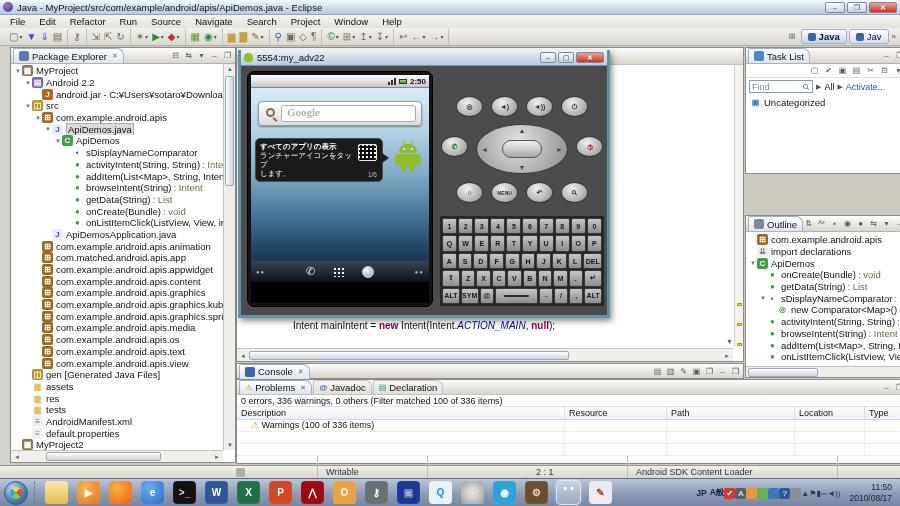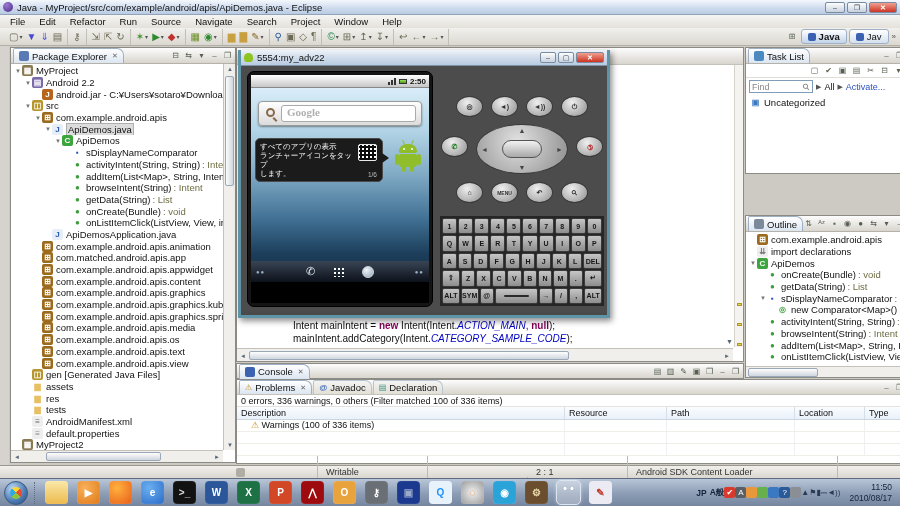--- a/index.html
+++ b/index.html
@@ -500,21 +500,21 @@
     </div>
     <div class="hscroll">
       <span class="sarrow" style="left:0;top:1px;">◄</span>
       <div class="hthumb" style="left:35px;width:115px;"></div>
       <span class="sarrow" style="right:0;top:1px;">►</span>
     </div>
   </div>
 
   <div class="panel" id="editor">
     <div id="edittabs"></div>
-    <div id="code"><div class="cl"><span>Intent mainIntent = </span><span class="kw">new</span><span> Intent(Intent.</span><span class="st">ACTION_MAIN</span><span>, </span><span class="kw">null</span><span>);</span></div><div class="cl"><span>mainIntent.addCategory(Intent.</span><span class="st">CATEGORY_SAMPLE_CODE</span><span>);</span></div></div>
+    <div id="code"><div class="cl"><span>Intent mainIntent = </span><span class="kw">new</span><span> Intent(Intent.</span><span class="st">ACTION_MAIN</span><span>, </span><span class="kw">null</span><span>);</span></div></div>
     <div id="overview">
       <span class="omark" style="top:238px;"></span>
       <span class="omark" style="top:258px;"></span>
       <span class="omark" style="top:278px;"></span>
     </div>
     <span id="edvarrow">▼</span>
     <div id="edhscroll">
       <span class="sarrow" style="left:0;top:2px;">◄</span>
       <div class="hthumb" style="left:12px;width:320px;top:2px;"></div>
       <span class="sarrow" style="right:0;top:2px;">►</span>
@@ -735,21 +735,21 @@
               </span>
             <span class="batt"></span>
             <span>2:50</span>
           </div>
           <div id="wall">
             <div id="gwidget">
               <span id="gmag"><span class="lens"></span></span>
               <span id="gtext">Google</span>
             </div>
             <div id="tooltip">
-              <div style="font-weight:normal;width:95px;">すべてのアプリの表示</div>
+              <div style="font-weight:bold;width:95px;">すべてのアプリの表示</div>
               <div style="width:95px;">ランチャーアイコンをタップ</div>
               <div>します。</div>
               <span id="tt-grid"></span>
               <span id="tt-count">1/6</span>
             </div>
             <div id="robot">
               <div class="rhead">
                   <span class="reye" style="left:4px;"></span>
                   <span class="reye" style="right:4px;"></span>
                 </div>
@@ -909,21 +909,21 @@
       <span class="pin" style="color: rgb(153, 170, 204); background: rgb(27, 58, 143);">▣</span>
       <span class="pin" style="color: rgb(30, 144, 255); background: rgb(232, 242, 250);">Q</span>
       <span class="pin" style="color: rgb(232, 115, 26); background: radial-gradient(rgb(240, 240, 240), rgb(154, 154, 154));">◌</span>
       <span class="pin" style="color: rgb(255, 255, 255); background: rgb(42, 163, 216);">◉</span>
       <span class="pin" style="color: rgb(232, 217, 168); background: rgb(107, 78, 46);">⚙</span>
       <span class="pin active" style="color: rgb(255, 255, 255); background: radial-gradient(circle at 35% 32%, rgb(255, 255, 255) 1.3px, transparent 1.7px), radial-gradient(circle at 65% 32%, rgb(255, 255, 255) 1.3px, transparent 1.7px), rgb(159, 197, 34);"></span>
       <span class="pin" style="color: rgb(192, 57, 43); background: rgb(236, 234, 242);">✎</span>
     </span>
   <div id="tray">
     <span class="traytxt">JP</span>
-    <span id="trayicons" style="display:flex;gap:0;align-items:flex-start;">
+    <span id="trayicons" style="display:flex;gap:0;align-items:flex-end;">
         <span class="traytxt">A般</span>
         <span class="trico" style="background: rgb(216, 58, 46); color: rgb(255, 255, 255); font-size: 8px; text-align: center; line-height: 11px;">✔</span>
         <span class="trico" style="background: rgb(90, 95, 102); color: rgb(255, 255, 255); font-size: 8px; text-align: center; line-height: 11px;">A</span>
         <span class="trico" style="background: rgb(232, 151, 58); font-size: 8px; text-align: center; line-height: 11px;"></span>
         <span class="trico" style="background: rgb(103, 177, 77); font-size: 8px; text-align: center; line-height: 11px;"></span>
         <span class="trico" style="background: rgb(58, 120, 194); font-size: 8px; text-align: center; line-height: 11px;"></span>
         <span class="trico" style="background: rgb(42, 90, 154); color: rgb(255, 255, 255); font-size: 8px; text-align: center; line-height: 11px;">?</span>
         <span class="trico" style="background: rgb(138, 143, 150); font-size: 8px; text-align: center; line-height: 11px;"></span>
         <span style="color: rgb(42, 58, 82); font-size: 8px; text-align: center; line-height: 11px;">▲</span>
         <span style="color: rgb(42, 58, 82); font-size: 8px; text-align: center; line-height: 11px;">⚑</span>

